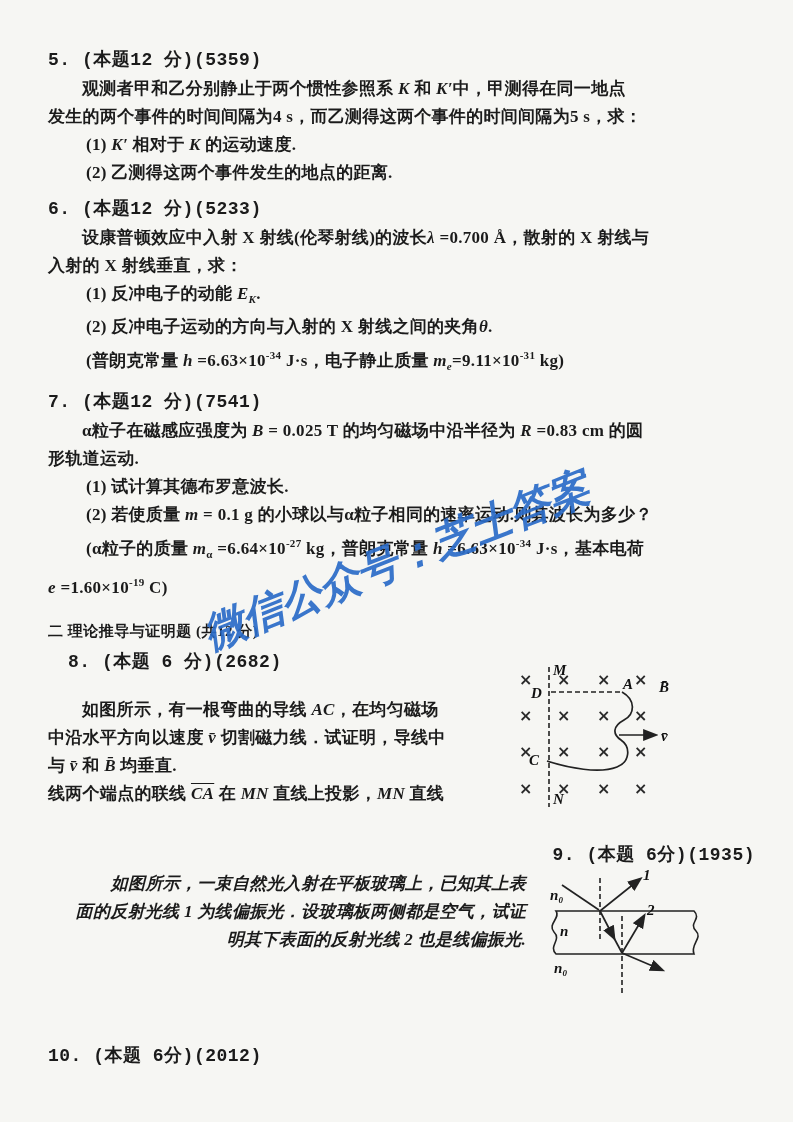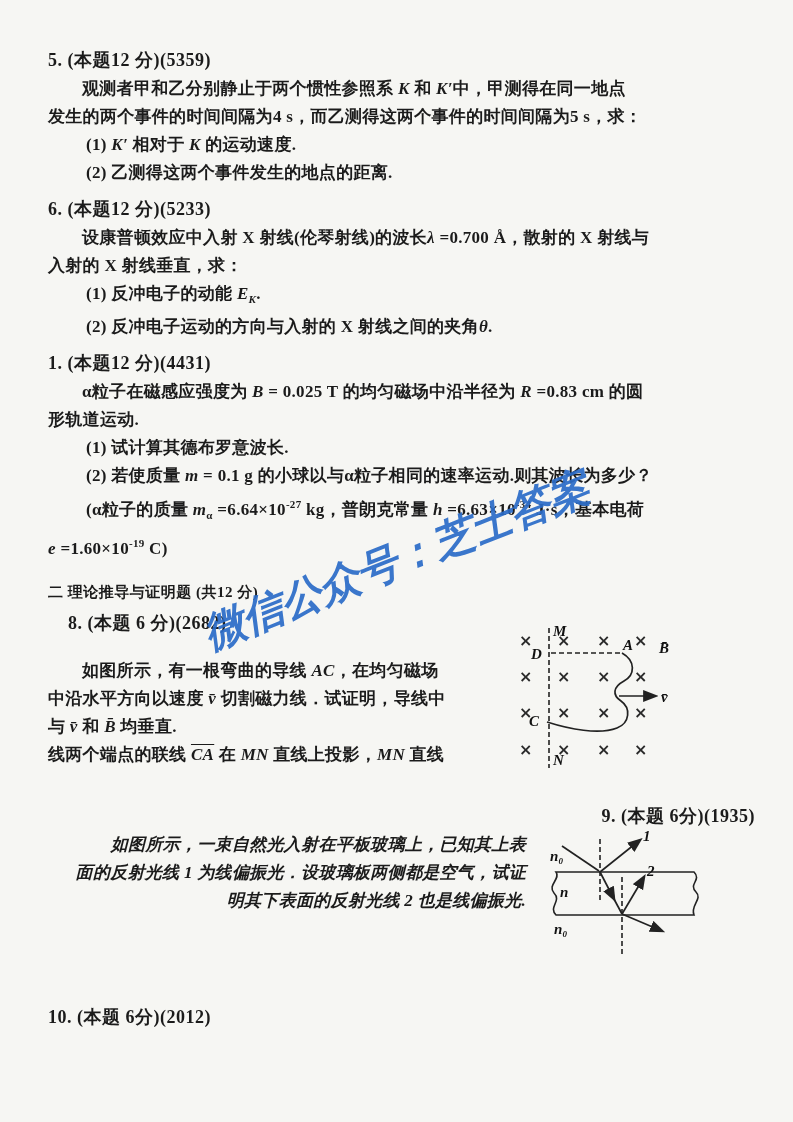--- a/index.html
+++ b/index.html
@@ -11,21 +11,21 @@
     position:relative;
     overflow:hidden;
   }
   .page{
     position:absolute;inset:0;
     padding:46px 38px 0 48px;
     box-sizing:border-box;
   }
   
   .qheader{
-    font-family:Liberation Serif, serif;
+    font-family:Liberation Mono, monospace;
     font-weight:700;
     font-size:18px;
     line-height:29px;
     letter-spacing:.5px;
   }
   .secheader{
     font-family:Liberation Serif, serif;
     font-weight:700;
     font-size:15px;
     line-height:30px;
@@ -91,24 +91,25 @@
     <div class="tline ind2"><span>(1)  </span><span class="it">K′</span><span> 相对于 </span><span class="it">K</span><span> 的运动速度.</span></div>
     <div class="tline ind2">(2)  乙测得这两个事件发生的地点的距离.</div>
   </div>
 
   <div class="qblock">
     <div class="qheader">6. (本题12 分)(5233)</div>
     <div class="tline ind"><span>设康普顿效应中入射 X 射线(伦琴射线)的波长</span><span class="it">λ</span><span> =0.700 Å，散射的 X 射线与</span></div>
     <div class="tline">入射的 X 射线垂直，求：</div>
     <div class="tline ind2"><span>(1) 反冲电子的动能 </span><span class="it">E</span><sub class="it">K</sub><span>.</span></div>
     <div class="tline ind2"><span>(2) 反冲电子运动的方向与入射的 X 射线之间的夹角</span><span class="it">θ</span><span>.</span></div>
+    <div class="tline ind2"><span>(普朗克常量 </span><span class="it">h</span><span> =6.63×10</span><sup>-34</sup><span> J·s，电子静止质量 </span><span class="it">m</span><sub class="it">e</sub><span>=9.11×10</span><sup>-31</sup><span> kg)</span></div>
   </div>
 
   <div class="qblock">
-    <div class="qheader">1. (本题12 分)(4431)</div>
+    <div class="qheader">7. (本题12 分)(7541)</div>
     <div class="tline ind"><span>α粒子在磁感应强度为 </span><span class="it">B</span><span> = 0.025 T 的均匀磁场中沿半径为 </span><span class="it">R</span><span> =0.83 cm 的圆</span></div>
     <div class="tline">形轨道运动.</div>
     <div class="tline ind2">(1) 试计算其德布罗意波长.</div>
     <div class="tline ind2"><span>(2) 若使质量 </span><span class="it">m</span><span> = 0.1 g 的小球以与α粒子相同的速率运动.则其波长为多少？</span></div>
     <div class="tline ind2"><span>(α粒子的质量 </span><span class="it">m</span><sub>α</sub><span> =6.64×10</span><sup>-27</sup><span> kg，普朗克常量 </span><span class="it">h</span><span> =6.63×10</span><sup>-34</sup><span> J·s，基本电荷</span></div>
     <div class="tline"><span class="it">e</span><span> =1.60×10</span><sup>-19</sup><span> C)</span></div>
   </div>
 
   <div class="secheader" style="margin-top:14px;">二 理论推导与证明题 (共12 分)</div>
 

